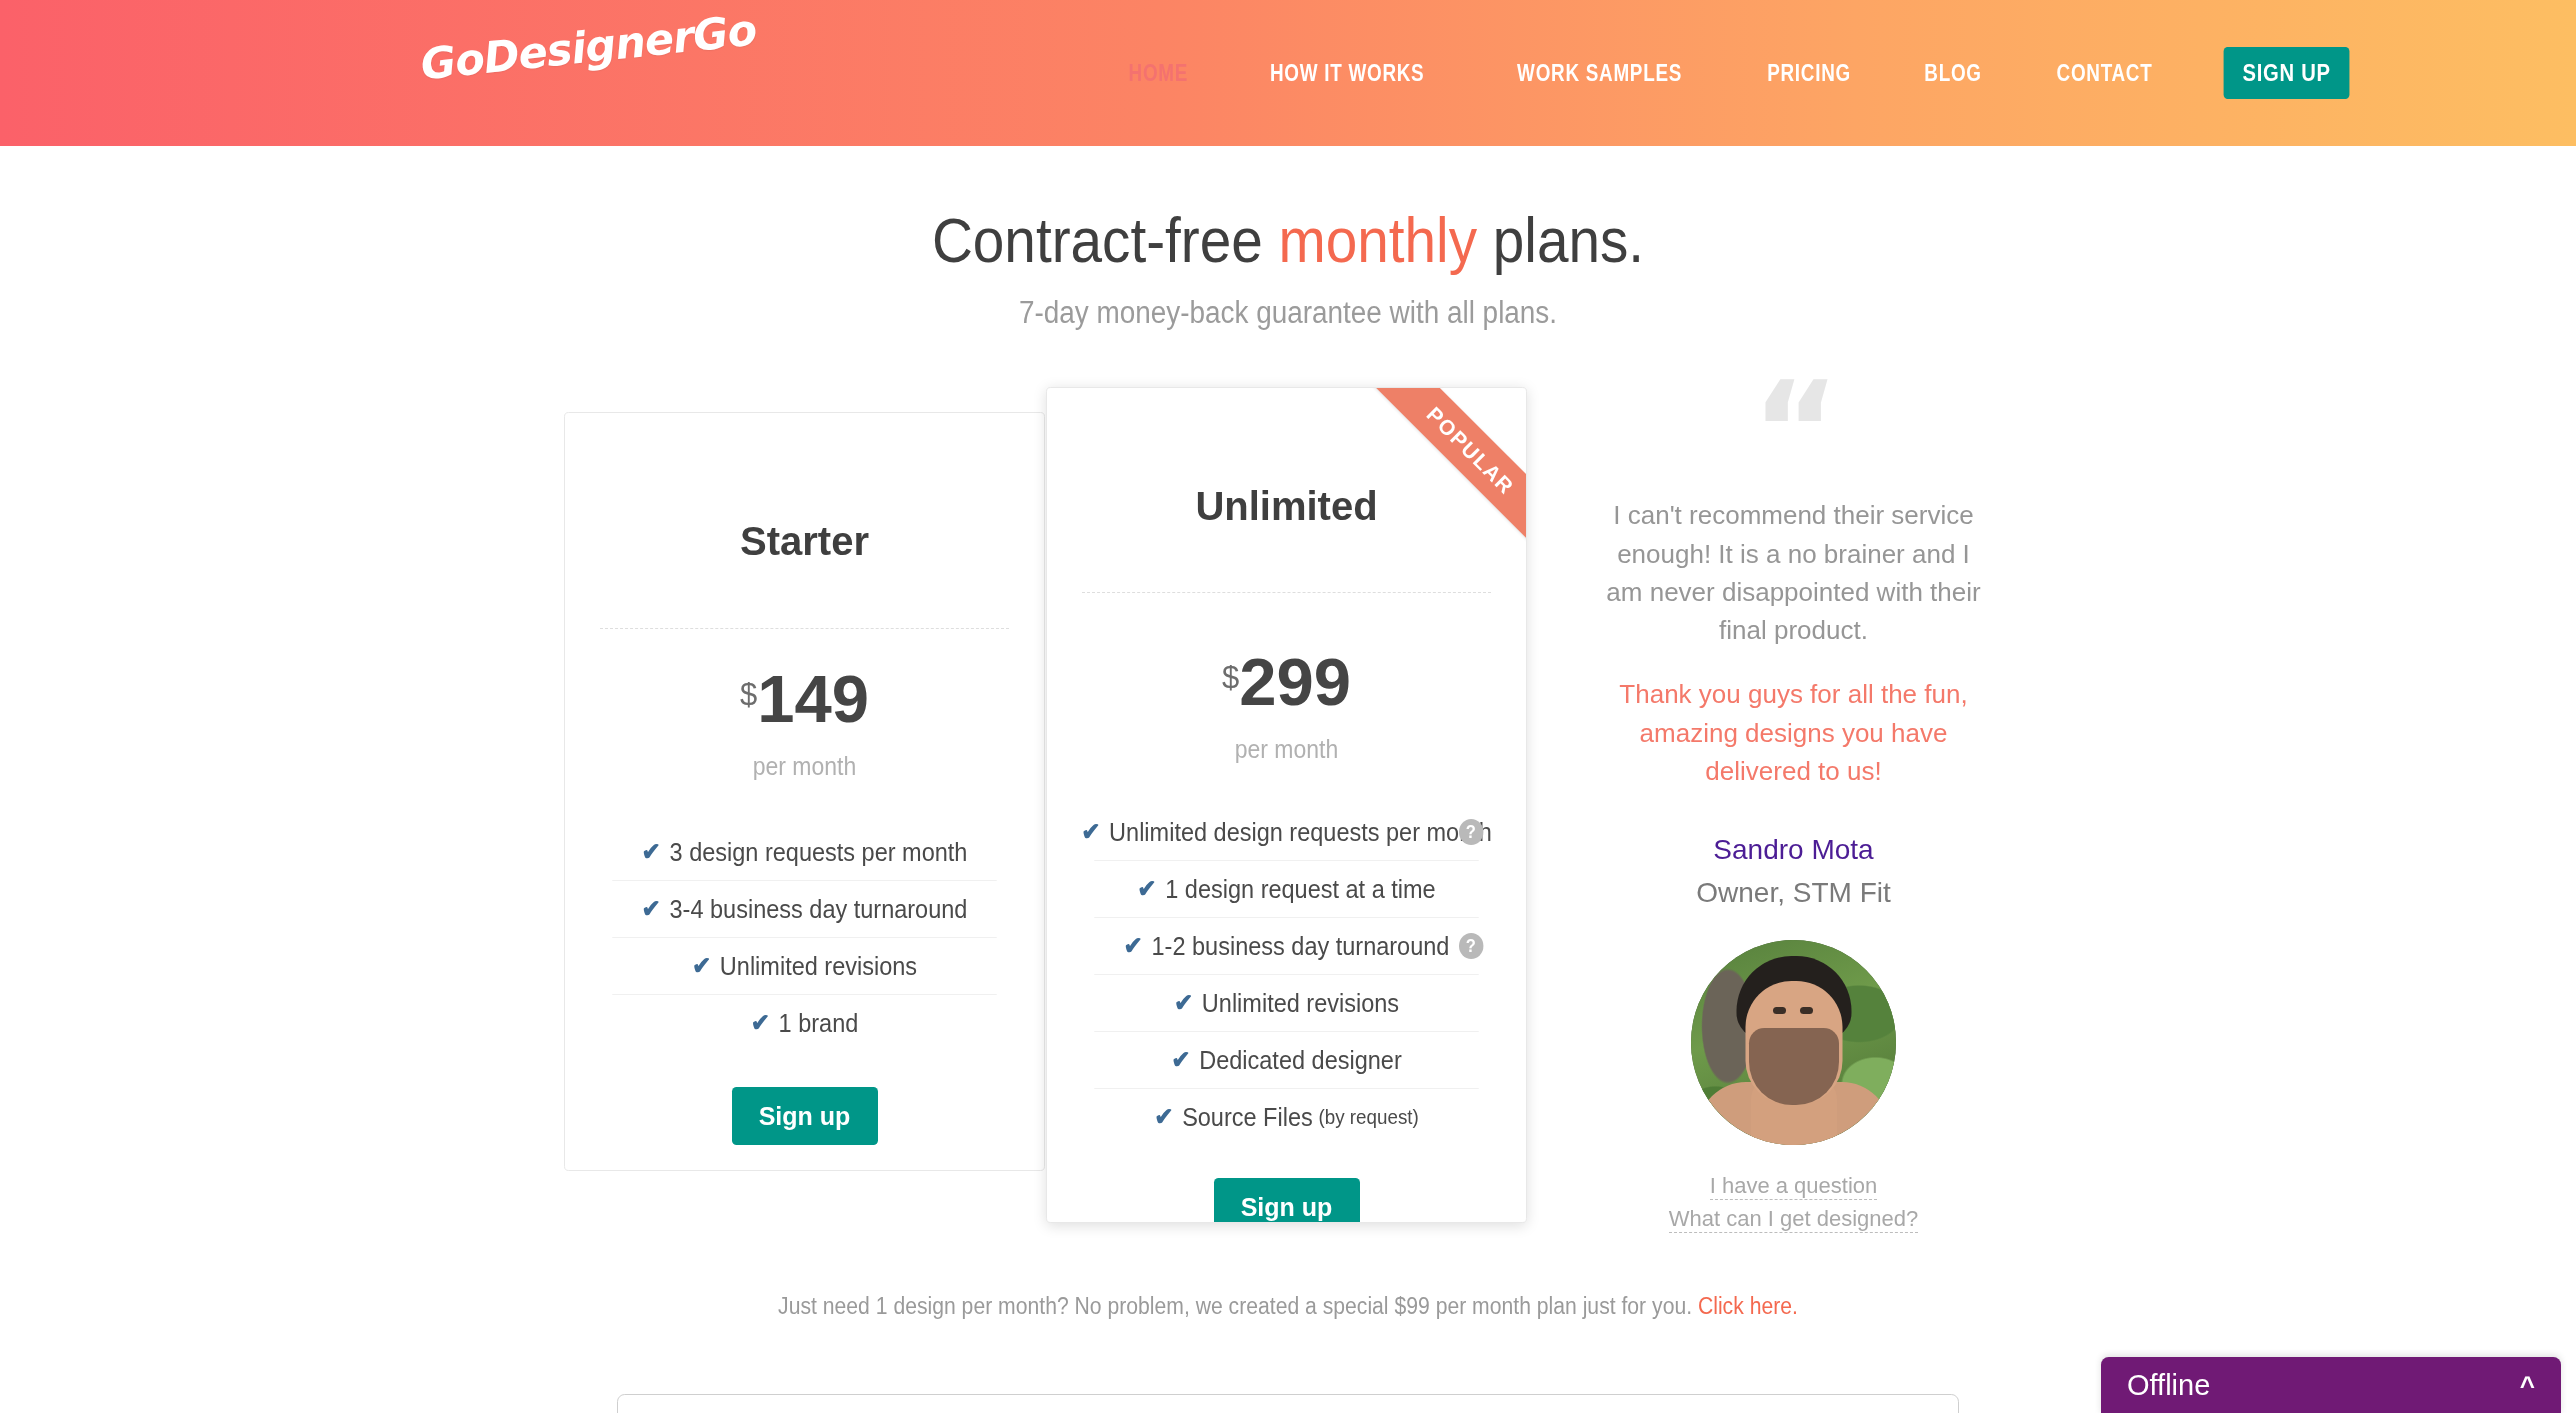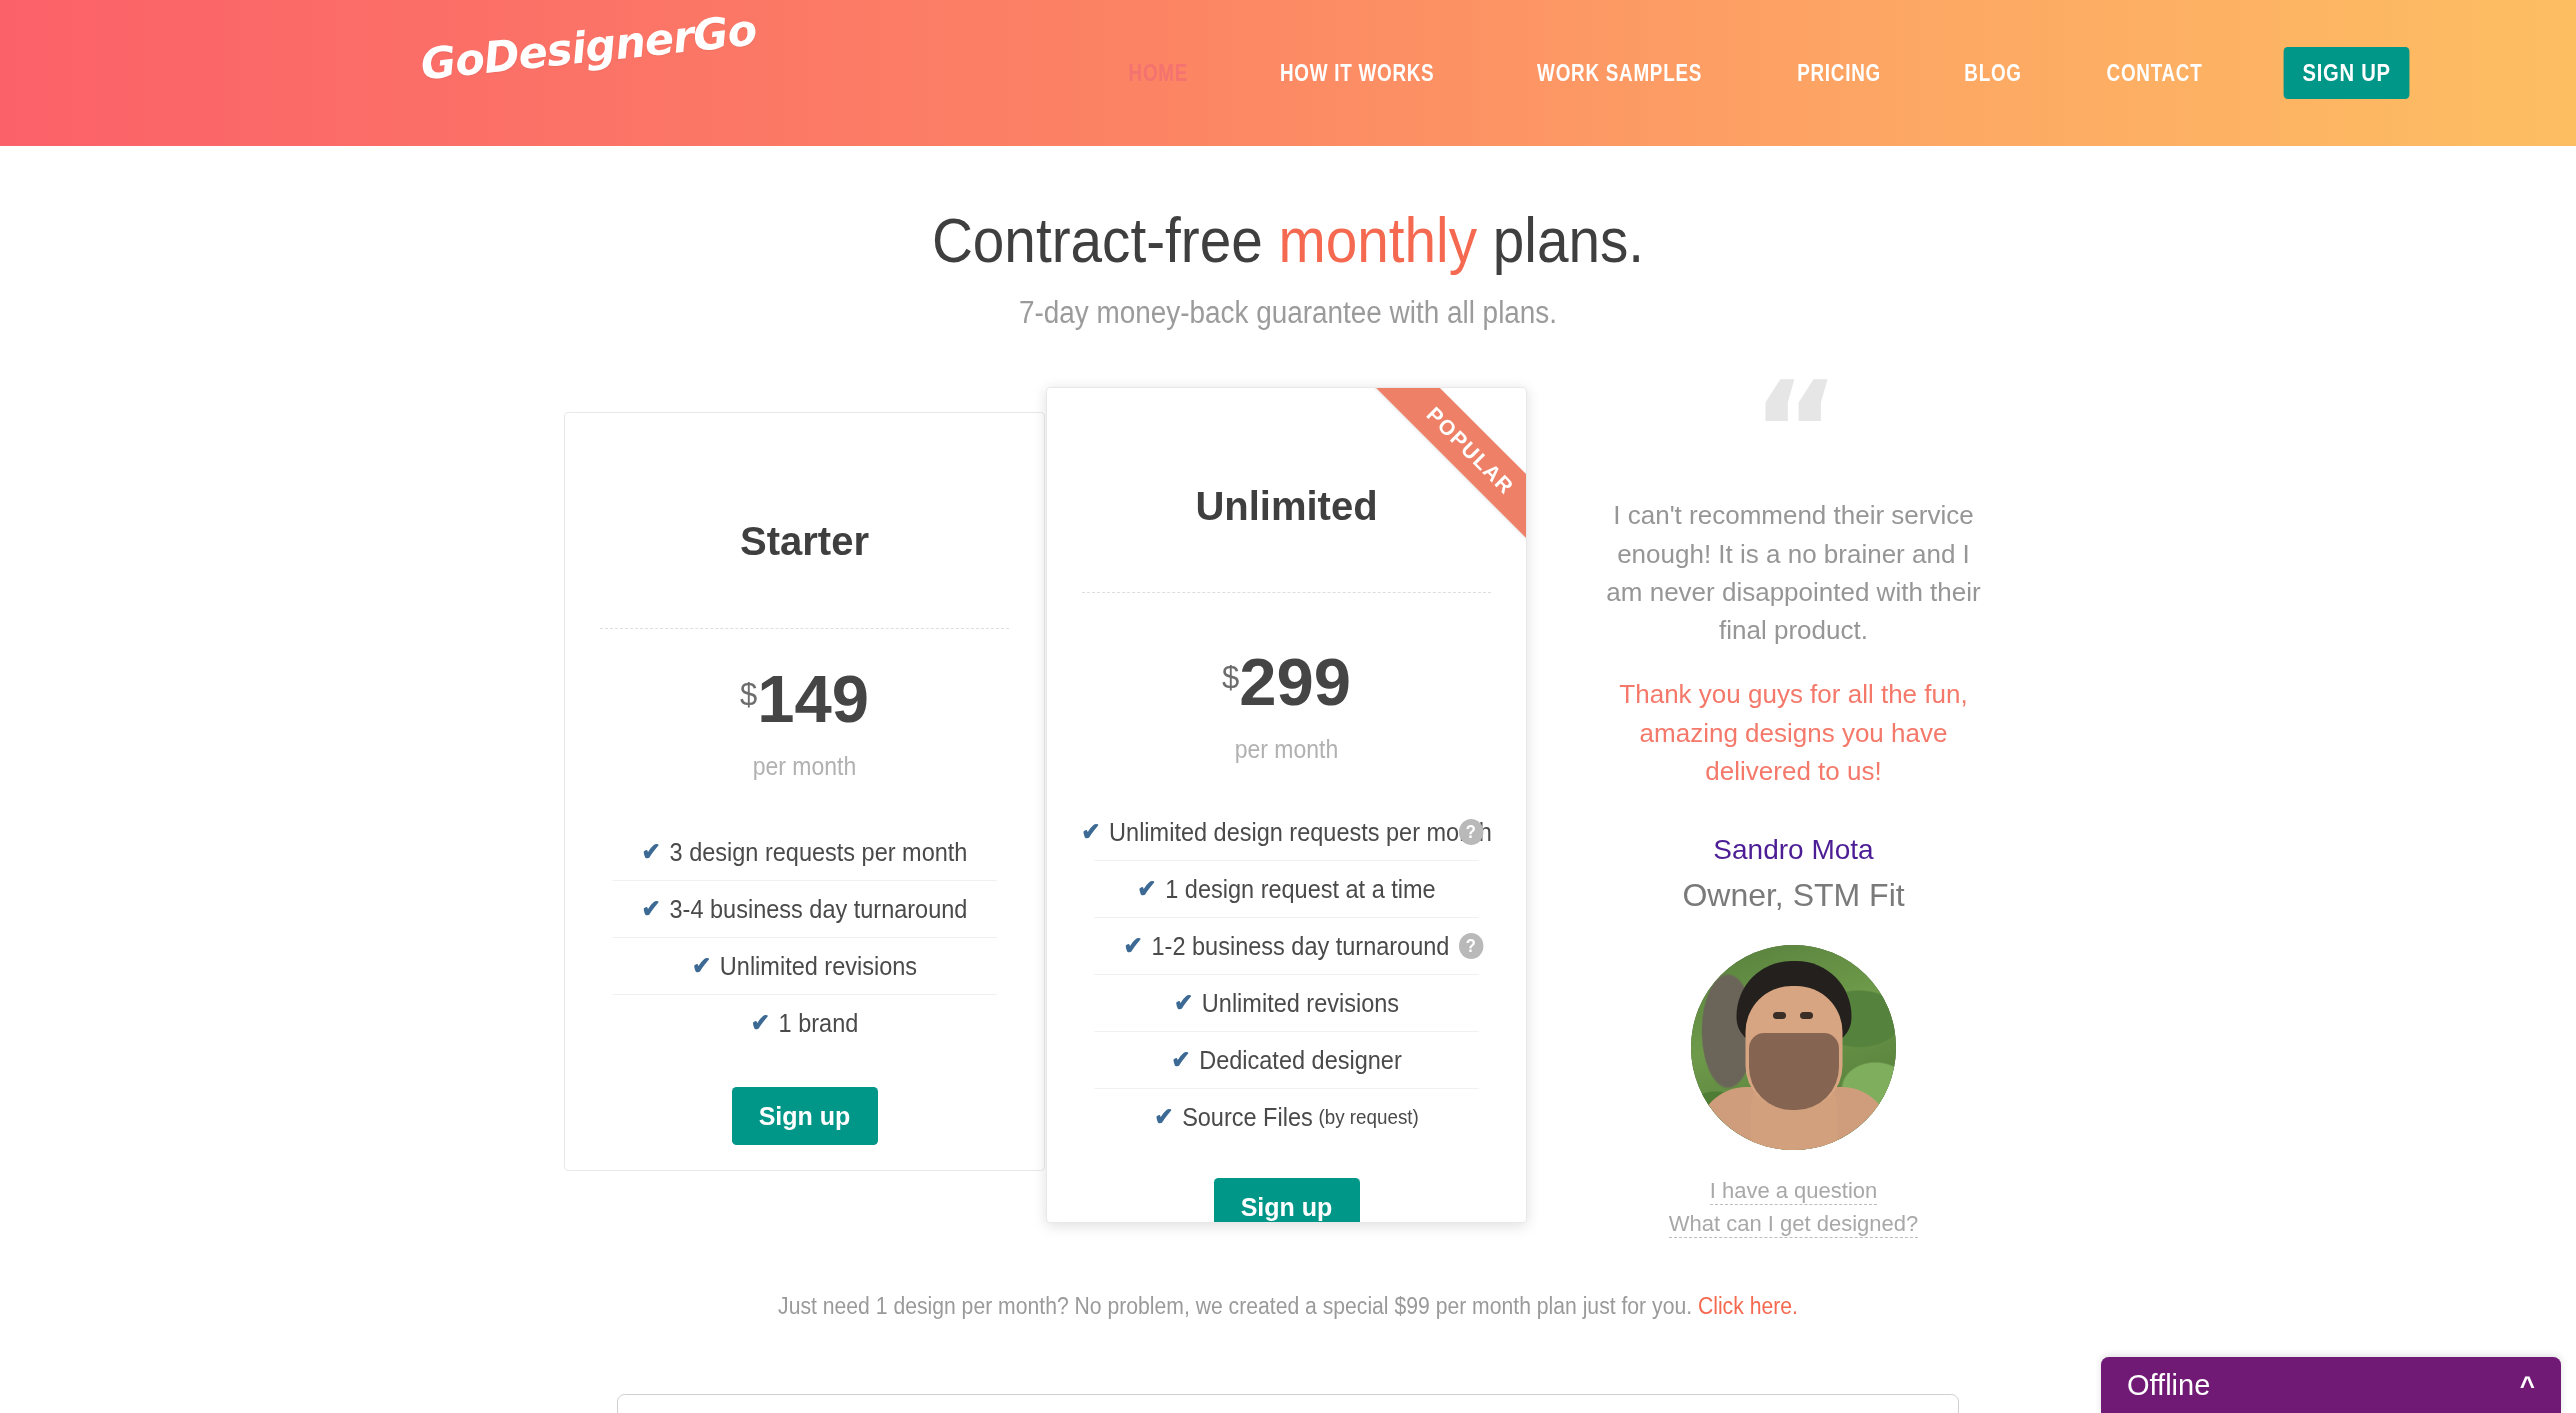--- a/index.html
+++ b/index.html
@@ -22,21 +22,21 @@
     font-family:"DejaVu Sans", sans-serif;
     font-weight:bold; font-style:italic;
     font-size:43px; color:#ffffff;
     transform:rotate(-6deg);
     letter-spacing:-0.8px;
     text-shadow:0 0.8px 1.5px rgba(0,0,0,.08);
     white-space:nowrap;
   }
   .nav {
     position:absolute; left:1096px; top:0; height:146px;
-    display:flex; align-items:center; gap:16px;
+    display:flex; align-items:center; gap:6px;
   }
   .nav-item {
     font-family:"Liberation Sans Narrow","Liberation Sans", sans-serif;
     font-size:23px; font-weight:600; letter-spacing:0.9px;
     color:#ffffff; text-decoration:none; white-space:nowrap;
     padding:0 26px;
     transform:scaleX(0.82); transform-origin:center;
   }
   .nav-item.active { color:#f4726f; }
   .btn-signup-nav {
@@ -179,21 +179,21 @@
     font-size:26px; line-height:1.47; color:#f4796a;
   }
   .tst-name {
     margin-top:44px;
     font-family:"Liberation Sans", sans-serif;
     font-size:28px; color:#4c1d95;
   }
   .tst-role {
     margin-top:10.7px;
     font-family:"Liberation Sans", sans-serif;
-    font-size:32px; color:#7a7a7a;
+    font-size:28px; color:#7a7a7a;
   }
   .avatar {
     margin:31px auto 0;
     width:205px; height:205px; border-radius:50%;
     overflow:hidden; position:relative;
     background:#3f5a2f;
   }
   .avatar .bg {
     position:absolute; inset:0;
     background:

